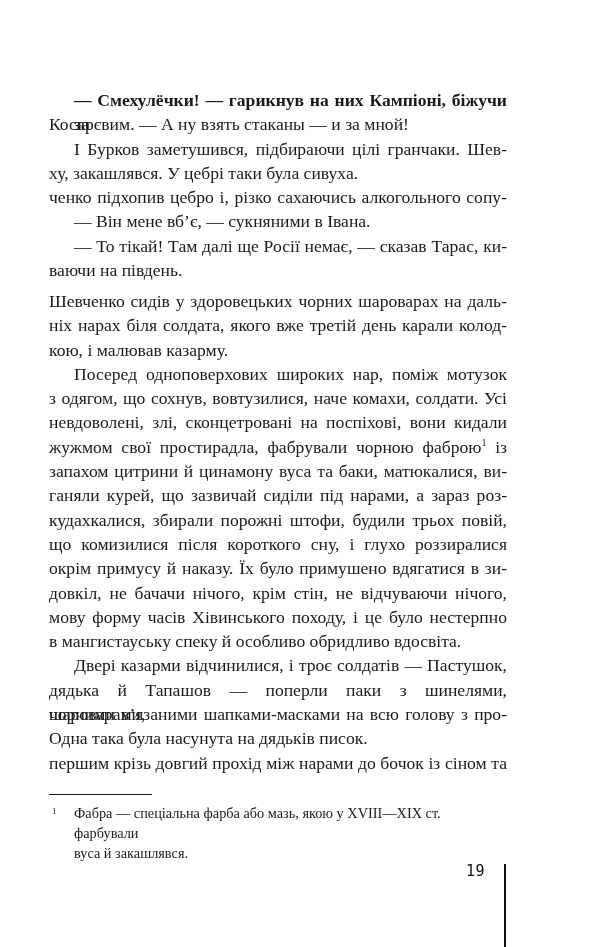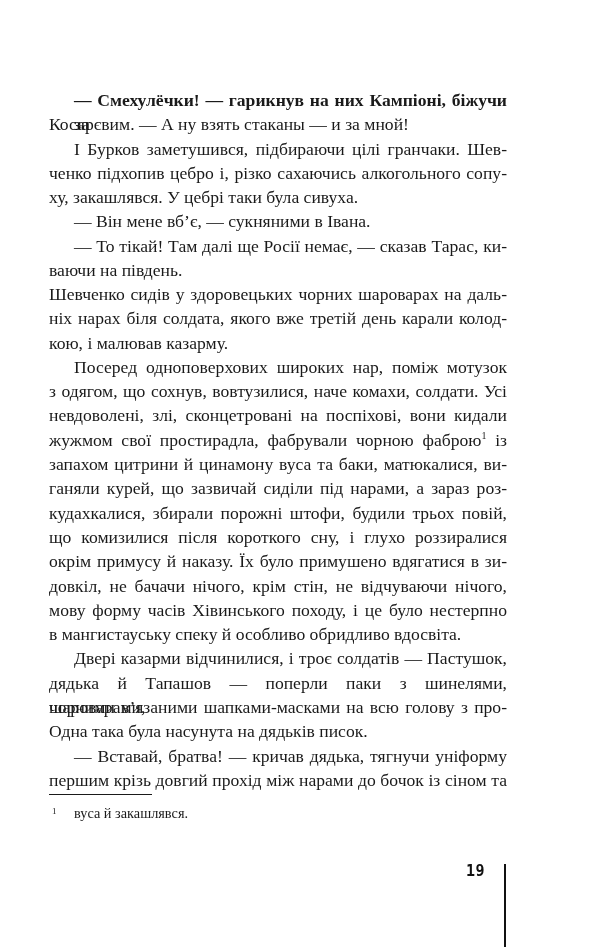--- a/index.html
+++ b/index.html
@@ -32,21 +32,21 @@
       height: 24.3px;
       overflow: visible;
     }
     .line.last {
       text-align-last: left;
     }
     .line.indent {
       padding-left: 25px;
     }
     #block1 { top: 88px; }
-    #block2 { top: 282px; }
+    #block2 { top: 289px; }
     sup.fn {
       font-size: 10px;
       vertical-align: 7px;
       line-height: 0;
     }
     .fn-rule {
       position: absolute;
       left: 49px;
       top: 794px;
       width: 103px;
@@ -68,43 +68,43 @@
       font-size: 9px;
     }
     .footnote .fn-text {
       margin-left: 25px;
     }
     .page-number {
       position: absolute;
       left: 466px;
       top: 862px;
       font-family: "DejaVu Sans Mono", "Liberation Mono", monospace;
-      font-weight: bold;
+      font-weight: normal;
       font-size: 15px;
       letter-spacing: 0.5px;
       color: #111;
     }
     .page-rule {
       position: absolute;
       left: 504px;
       top: 864px;
       width: 2px;
       height: 83px;
       background: #111;
     }
   </style>
 </head>
 <body>
 
 <div class="text-block" id="block1">
   <span class="line indent" style="white-space: normal; text-align-last: justify; font-weight: bold;">— Смехулёчки! — гарикнув на них Кампіоні, біжучи за</span>
   <span class="line last">Косарєвим. — А ну взять стаканы — и за мной!</span>
   <span class="line indent" style="white-space: normal; text-align-last: justify;">І Бурков заметушився, підбираючи цілі гранчаки. Шев-</span>
+  <span class="line last">ху, закашлявся. У цебрі таки була сивуха.</span>
   <span class="line" style="white-space: normal; text-align-last: justify;">ченко підхопив цебро і, різко сахаючись алкогольного сопу-</span>
-  <span class="line last">ху, закашлявся. У цебрі таки була сивуха.</span>
   <span class="line indent last">— Він мене вб’є, — сукняними в Івана.</span>
   <span class="line indent" style="white-space: normal; text-align-last: justify;">— То тікай! Там далі ще Росії немає, — сказав Тарас, ки-</span>
   <span class="line last">ваючи на південь.</span>
 </div>
 
 <div class="text-block" id="block2">
   <span class="line" style="white-space: normal; text-align-last: justify;">Шевченко сидів у здоровецьких чорних шароварах на даль-</span>
   <span class="line" style="white-space: normal; text-align-last: justify;">ніх нарах біля солдата, якого вже третій день карали колод-</span>
   <span class="line last">кою, і малював казарму.</span>
   <span class="line indent" style="white-space: normal; text-align-last: justify;">Посеред одноповерхових широких нар, поміж мотузок</span>
@@ -116,27 +116,27 @@
   <span class="line" style="white-space: normal; text-align-last: justify;">кудахкалися, збирали порожні штофи, будили трьох повій,</span>
   <span class="line" style="white-space: normal; text-align-last: justify;">що комизилися після короткого сну, і глухо роззиралися</span>
   <span class="line" style="white-space: normal; text-align-last: justify;">окрім примусу й наказу. Їх було примушено вдягатися в зи-</span>
   <span class="line" style="white-space: normal; text-align-last: justify;">довкіл, не бачачи нічого, крім стін, не відчуваючи нічого,</span>
   <span class="line" style="white-space: normal; text-align-last: justify;">мову форму часів Хівинського походу, і це було нестерпно</span>
   <span class="line last">в мангистауську спеку й особливо обридливо вдосвіта.</span>
   <span class="line indent" style="white-space: normal; text-align-last: justify;">Двері казарми відчинилися, і троє солдатів — Пастушок,</span>
   <span class="line" style="white-space: normal; text-align-last: justify;">дядька й Тапашов — поперли паки з шинелями, шароварами,</span>
   <span class="line" style="white-space: normal; text-align-last: justify;">чорними в’язаними шапками-масками на всю голову з про-</span>
   <span class="line last">Одна така була насунута на дядьків писок.</span>
-  <span class="line indent" style="white-space: normal; text-align-last: justify;">— Вставай, братва! — кричав дядька, тягнучи уніформу</span>
   <span class="line" style="white-space: normal; text-align-last: justify;">першим крізь довгий прохід між нарами до бочок із сіном та</span>
 </div>
 
 <div class="fn-rule"></div>
 
 <div class="footnote">
   <span class="fn-num">1</span>
   <div class="fn-text">
+    <div>Фабра — спеціальна фарба або мазь, якою у XVIII—XIX ст. фарбували</div>
     <div>вуса й закашлявся.</div>
   </div>
 </div>
 
 <div class="page-number">19</div>
 <div class="page-rule"></div>
 
 </body></html>

